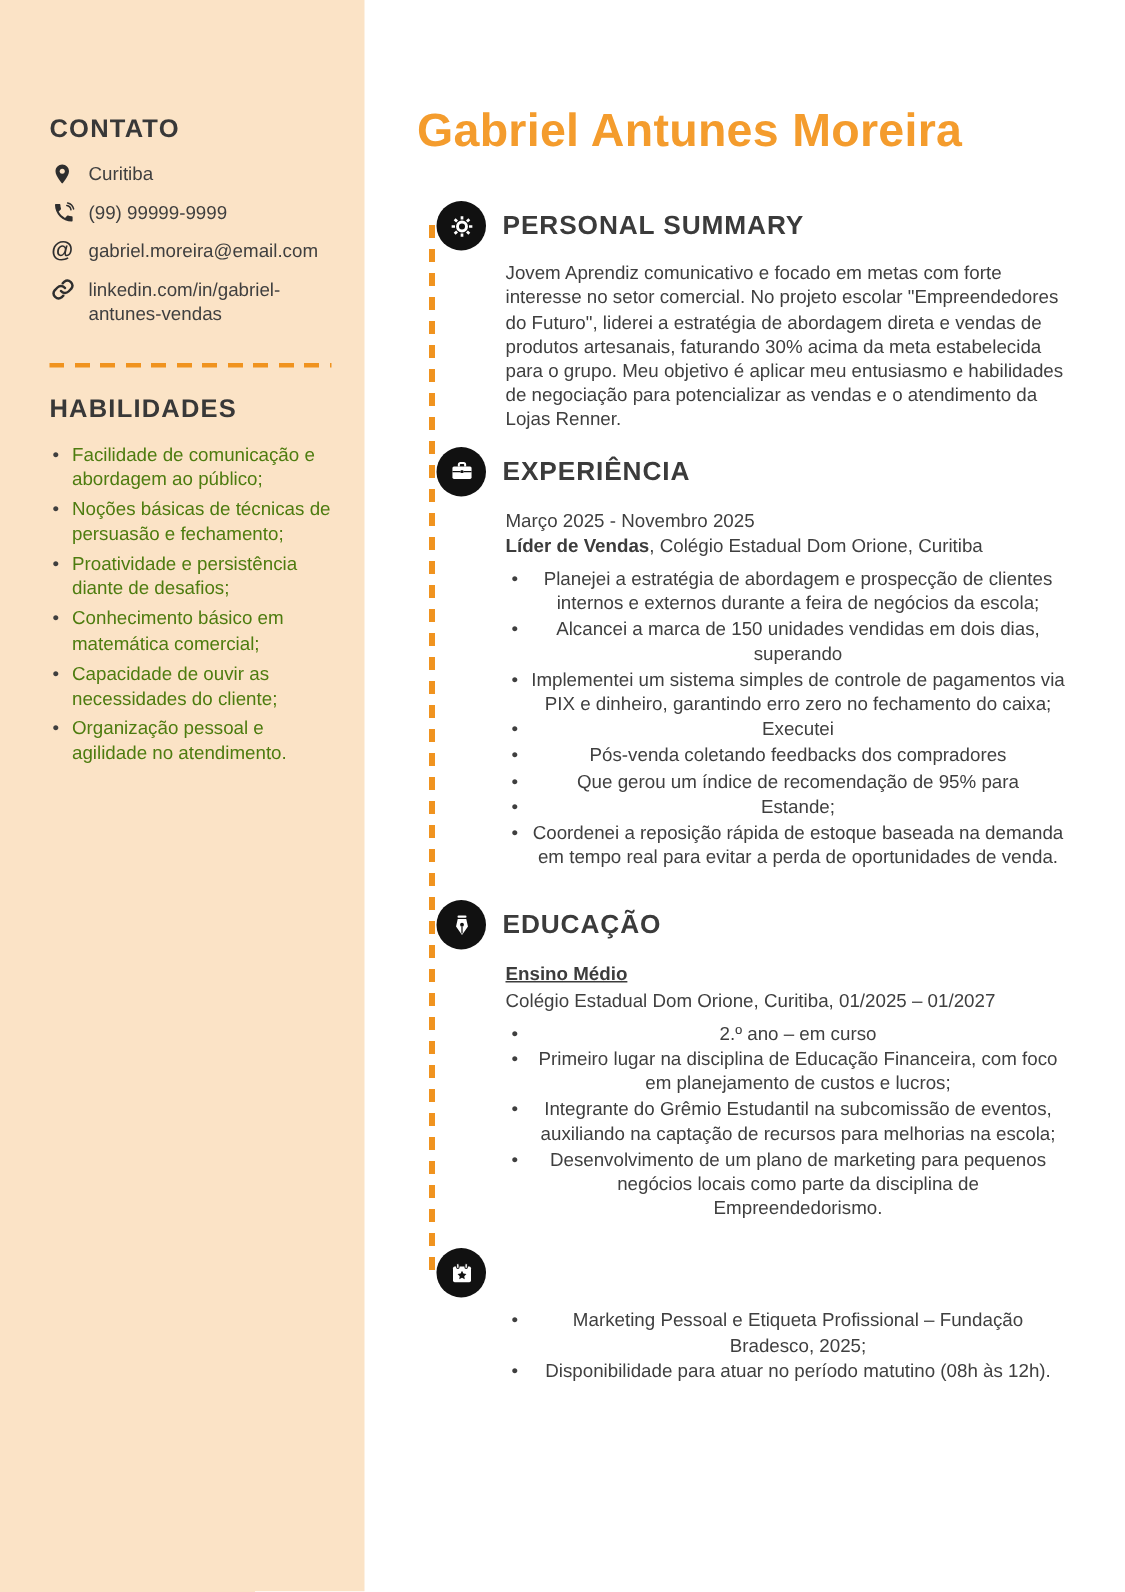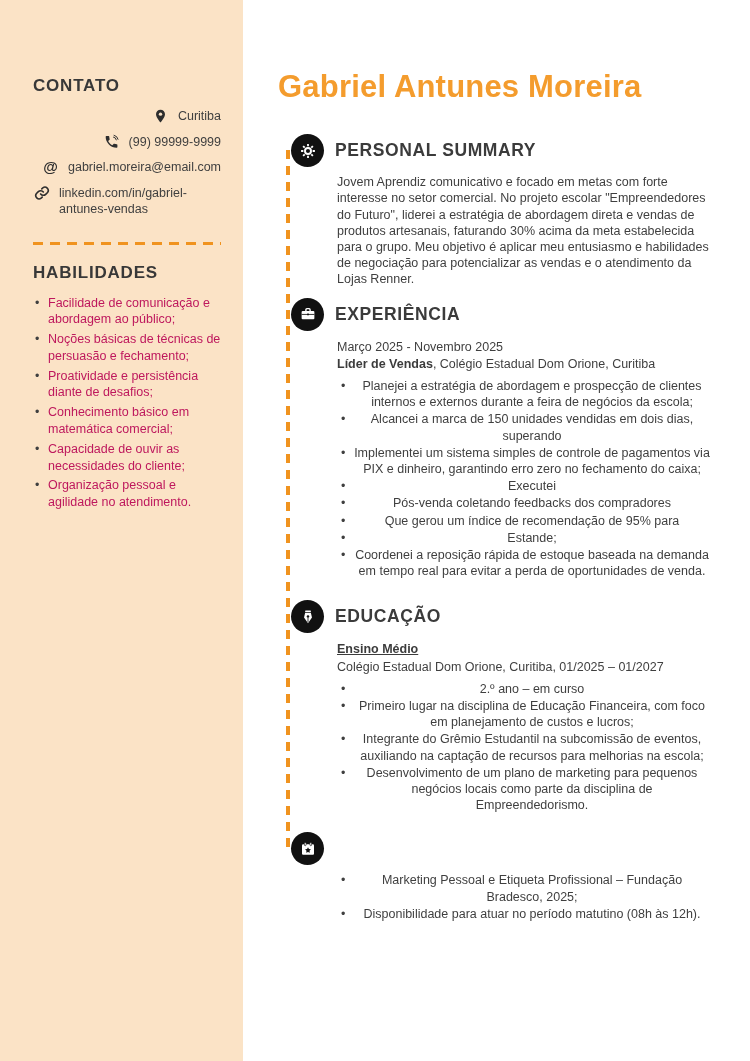--- a/index.html
+++ b/index.html
@@ -19,33 +19,33 @@
     position:absolute; left:0; top:0; width:243px; height:1061px;
     background:#fbe3c6;
     padding:76px 22px 0 33px;
   }
   .side-title {
     font-size:17px; font-weight:700; color:#383838;
     letter-spacing:0.8px; margin-bottom:12px;
   }
   .contact-item {
     display:flex; align-items:flex-start; gap:9px;
-    margin-bottom:9px; font-size:12.5px; line-height:16.5px; color:#3f3f3f;justify-content:flex-end;
+    margin-bottom:9px; font-size:12.5px; line-height:16.5px; color:#3f3f3f;
   }
   .contact-item .cicon { width:17px; flex:0 0 17px; display:flex; justify-content:center; margin-top:0px; }
   .contact-item svg { display:block; }
   .at-glyph { font-size:15px; font-weight:700; color:#2e2e2e; line-height:16px; }
   .side-divider {
     height:3px; margin:24px 0 18px 0;
     background:repeating-linear-gradient(to right,#f0931f 0 10px, transparent 10px 17px);
   }
   .skills-list { list-style:none; }
   .skills-list li {
     position:relative; padding-left:15px;
-    font-size:12.5px; line-height:16.8px; color:#be185d; margin-bottom:3px;
+    font-size:12.5px; line-height:16.8px; color:#4d7c0f; margin-bottom:3px;
   }
   .skills-list li::before {
     content:"•"; position:absolute; left:2px; top:0; color:#3f3f3f;
   }
 
   
   .main { position:absolute; left:254px; top:0; width:496px; height:1061px;margin-top:32px; }
   .name {
     margin:38px 28px 0 24px;
     font-size:31px; font-weight:700; color:#f49c2d; letter-spacing:0.2px;

